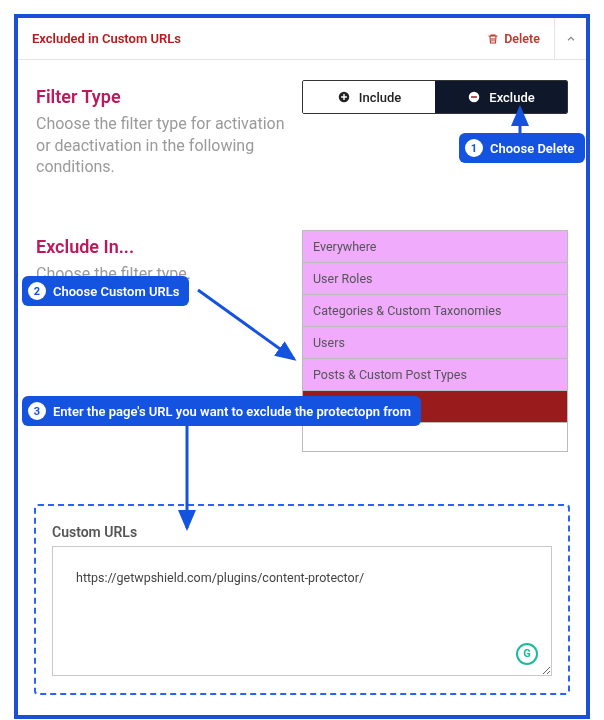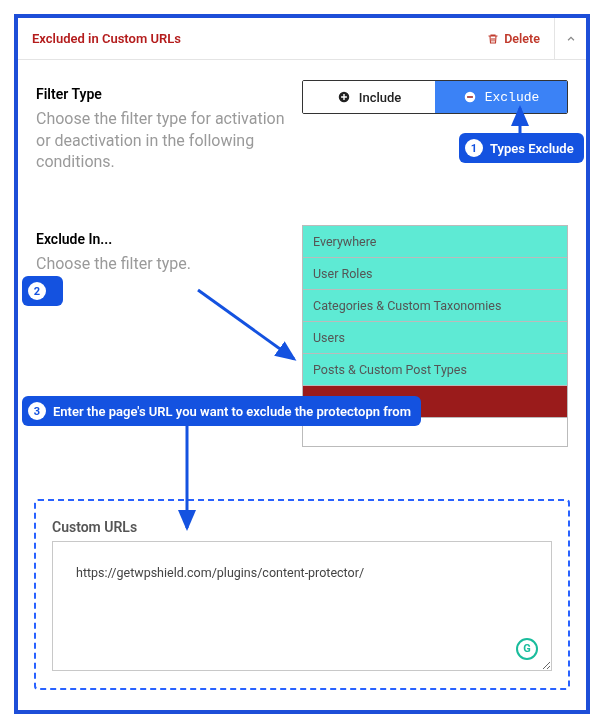--- a/index.html
+++ b/index.html
@@ -51,47 +51,47 @@
     cursor: pointer;
   }
   .panel-body { padding: 12px 8px;}
 
   .section {
     display: flex;
     padding: 8px 10px;
   }
   .section-left { flex: 0 0 50%; padding-right: 10px; padding-top:6px;}
   .section-right { flex: 1; }
-  .sec-title { color: #000000; font-weight: 600; font-size: 14px; margin-bottom: 6px;}
+  .sec-title { color: #be185d; font-weight: 600; font-size: 18px; margin-bottom: 6px;}
   .sec-desc { color: #9a9a9a; font-size: 16px; line-height: 1.35; }
 
   .toggle-group { display: flex; width: 100%; border:1px solid #333; border-radius:2px; overflow:hidden;}
   .toggle-btn {
     flex: 1;
     height: 32px;
     display: flex;
     align-items: center;
     justify-content: center;
     gap: 8px;
     font-size: 13px;
     font-weight: 500;
     cursor: pointer;
   }
   .toggle-include { background:#fff; color:#222; }
-  .toggle-exclude { background:#3b82f6; color:#fff;font-family:Liberation Mono, monospace; }
+  .toggle-exclude { background:#0f172a; color:#fff; }
 
   .list-box {
     border: 1px solid #bbb;
   }
   .list-item {
     padding: 8px 10px;
     font-size: 12.5px;
     color: #555;
     border-bottom: 1px solid #bbb;
-    background: #5eead4;
+    background: #f0abfc;
     cursor: pointer;
   }
   .list-item:last-of-type { border-bottom: none;}
   .list-item.selected {
     background: #9a1b1b;
     color: #fff;
     font-weight: 600;
   }
   .list-pad { height: 28px; }
 
@@ -243,23 +243,24 @@
       <path d="M0,0 L7,3 L0,6 Z" fill="#1452e0"></path>
     </marker>
   </defs>
   <line x1="520" y1="119" x2="520" y2="94" stroke="#1452e0" stroke-width="3" marker-end="url(#ah)"></line>
   <line x1="198" y1="276" x2="294" y2="345" stroke="#1452e0" stroke-width="3" marker-end="url(#ah)"></line>
   <line x1="187" y1="408" x2="187" y2="514" stroke="#1452e0" stroke-width="3" marker-end="url(#ah)"></line>
 </svg>
 
 <div class="callout" style="left:459px; top:119px;">
   <span class="callout-num">1</span>
-  <span>Types Exclude</span>
+  <span>Choose Delete</span>
 </div>
 <div class="callout" style="left:22px; top:262px;">
   <span class="callout-num">2</span>
+  <span>Choose Custom URLs</span>
 </div>
 <div class="callout" style="left:22px; top:382px;">
   <span class="callout-num">3</span>
   <span>Enter the page's URL you want to exclude the protectopn from</span>
 </div>
 
 </div>
 
 </body></html>

